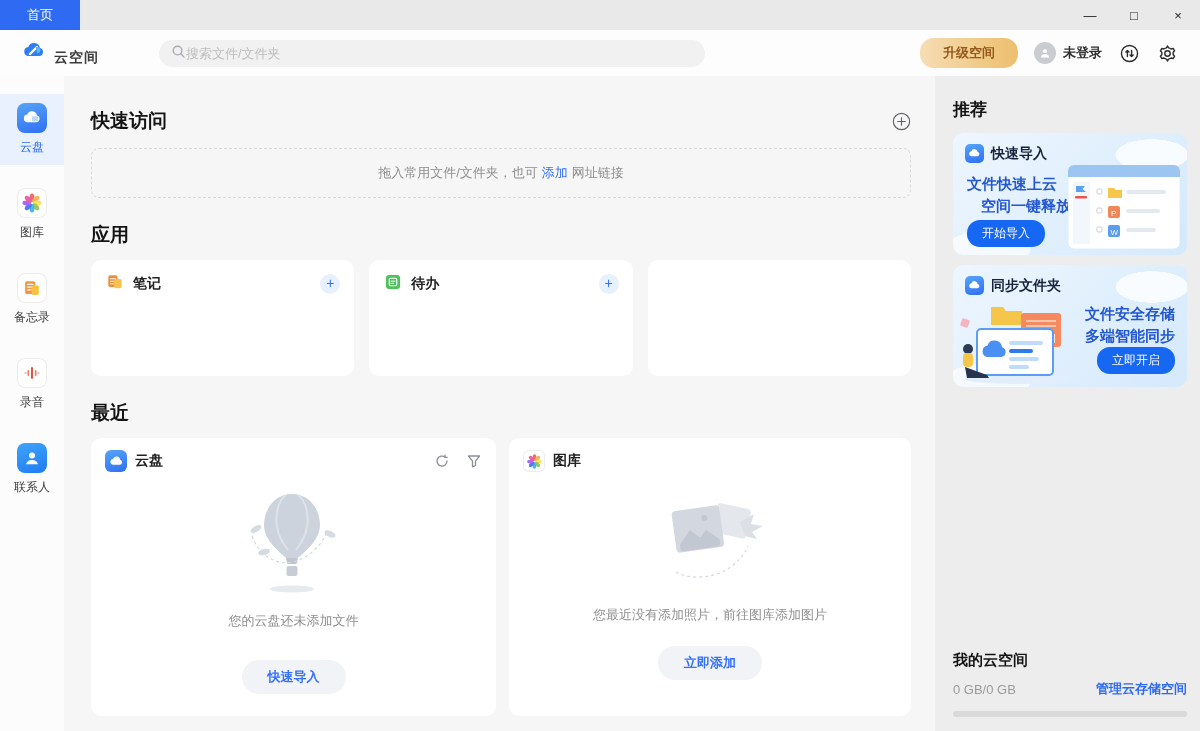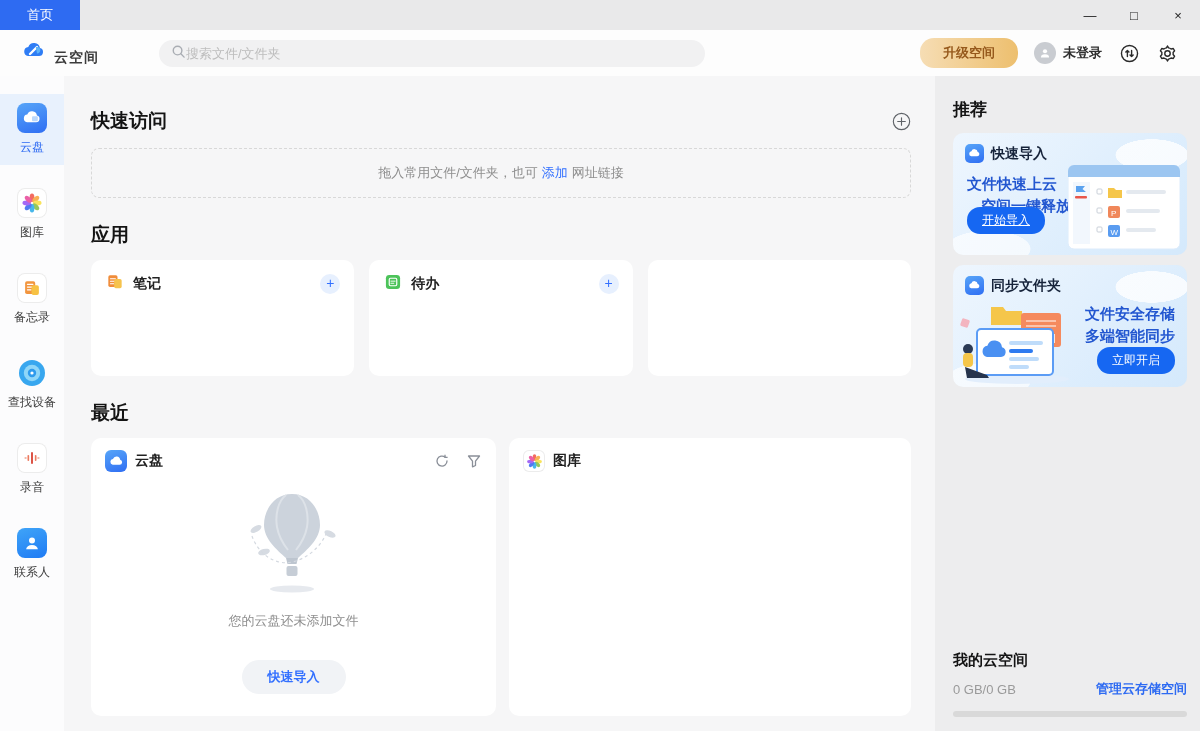--- a/index.html
+++ b/index.html
@@ -75,21 +75,21 @@
            background:radial-gradient(60px 26px at 85% 18%, #ffffffcc 0 60%, transparent 61%),
                       radial-gradient(70px 30px at 15% 95%, #ffffffaa 0 60%, transparent 61%),
                       linear-gradient(135deg,#eef6fe,#d4e9fc); }
   .promo-head { position:absolute; top:11px; left:12px; display:flex; align-items:center; gap:7px; }
   .promo-head .t { font-size:14px; font-weight:700; color:#16233a; }
   .tile-xs { width:19px; height:19px; border-radius:5px; background:linear-gradient(160deg,#57a5f8,#2f6ef3); display:flex; align-items:center; justify-content:center; }
   .tagline { font-size:15px; font-weight:700; color:#2357d0; line-height:22px; }
   .promo-btn { position:absolute; border:none; cursor:pointer; background:#1667f2; color:#fff; font-size:12px; padding:5px 15px; border-radius:13px; font-family:inherit; }
   .promo1 .tagline { position:absolute; left:14px; top:40px; }
   .promo1 .tagline .l2 { margin-left:14px; }
-  .promo1 .promo-btn { left:14px; bottom:21px;text-decoration:underline; }
+  .promo1 .promo-btn { left:14px; bottom:8px; }
   .promo1 .illus { position:absolute; right:7px; top:32px; }
   .promo2 .tagline { position:absolute; right:12px; top:38px; text-align:right; }
   .promo2 .promo-btn { right:12px; bottom:13px; }
   .promo2 .illus { position:absolute; left:4px; top:30px; }
   .spacer { flex:1; }
   .storage-title { font-size:15px; font-weight:700; color:#141414; }
   .storage-row { display:flex; align-items:center; justify-content:space-between; margin-top:10px; }
   .usage { font-size:13px; color:#9a9a9a; }
   .manage-link { font-size:13px; color:#2e6bf2; font-weight:700; cursor:pointer; }
   .progress { margin-top:13px; height:6px; border-radius:3px; background:#d9d9d9; overflow:hidden; }
@@ -185,31 +185,20 @@
     </div>
     <div class="side-item">
       <span class="tile tile-white">
         <svg width="22" height="22" viewBox="0 0 24 24">
             <rect x="4.5" y="4.5" width="11" height="14" rx="2" fill="#f2953e"></rect>
             <path d="M7 8h6M7 11h6M7 14h4" stroke="#fff" stroke-width="1.3" stroke-linecap="round"></path>
             <rect x="11.5" y="9" width="8" height="10.5" rx="2" fill="#f7c244"></rect>
           </svg>
       </span>
       <span class="label">备忘录</span>
-    </div>
-    <div class="side-item">
-      <span class="tile">
-        <svg width="28" height="28" viewBox="0 0 28 28">
-            <circle cx="14" cy="14" r="13" fill="#38a7ef"></circle>
-            <circle cx="14" cy="14" r="8.2" fill="#8fd6f8"></circle>
-            <circle cx="14" cy="14" r="4.2" fill="#2e9bed"></circle>
-            <circle cx="14" cy="14" r="1.6" fill="#fff"></circle>
-          </svg>
-      </span>
-      <span class="label">查找设备</span>
     </div>
     <div class="side-item">
       <span class="tile tile-white">
         <svg width="22" height="22" viewBox="0 0 24 24" stroke-linecap="round">
             <path d="M4.5 12h1" stroke="#f0a58f" stroke-width="1.6"></path>
             <path d="M8 9.5v5" stroke="#ec7a5f" stroke-width="1.8"></path>
             <path d="M12 6.5v11" stroke="#d94436" stroke-width="2"></path>
             <path d="M16 9.5v5" stroke="#ec7a5f" stroke-width="1.8"></path>
             <path d="M18.5 12h1" stroke="#f0a58f" stroke-width="1.6"></path>
           </svg>
@@ -329,20 +318,38 @@
                 <ellipse cx="12" cy="6.2" rx="2.6" ry="4.6" fill="#f8e04a" transform="rotate(90 12 12)"></ellipse>
                 <ellipse cx="12" cy="6.2" rx="2.6" ry="4.6" fill="#8bc34a" transform="rotate(135 12 12)"></ellipse>
                 <ellipse cx="12" cy="6.2" rx="2.6" ry="4.6" fill="#34b0e8" transform="rotate(180 12 12)"></ellipse>
                 <ellipse cx="12" cy="6.2" rx="2.6" ry="4.6" fill="#3f6df0" transform="rotate(225 12 12)"></ellipse>
                 <ellipse cx="12" cy="6.2" rx="2.6" ry="4.6" fill="#9b59f5" transform="rotate(270 12 12)"></ellipse>
                 <ellipse cx="12" cy="6.2" rx="2.6" ry="4.6" fill="#e84f9e" transform="rotate(315 12 12)"></ellipse>
               </g>
             </svg>
           </span>
           <span class="name">图库</span>
+        </div>
+        <div class="empty">
+          <span style="margin-top:22px;">
+            <svg width="140" height="96" viewBox="0 0 140 96">
+              <g transform="rotate(12 92 30)">
+                  <rect x="74" y="12" width="34" height="30" rx="3" fill="#e4e8ed"></rect>
+                </g>
+              <g transform="rotate(-8 58 36)">
+                  <rect x="34" y="14" width="48" height="42" rx="4" fill="#d3d8e0"></rect>
+                  <circle cx="66" cy="25" r="3" fill="#c1c8d2"></circle>
+                  <path d="M38 48l12-13 9 9 7-7 12 11v4a3 3 0 0 1-3 3H41a3 3 0 0 1-3-3Z" fill="#c1c8d2"></path>
+                </g>
+              <path d="M100 28l14-8-3 10 12 2-11 6 5 7-12-3Z" fill="#dce0e6"></path>
+              <path d="M36 78c14 8 36 6 50-2 10-6 18-14 22-24" fill="none" stroke="#d4d9e0" stroke-width="1.2" stroke-dasharray="3 3"></path>
+            </svg>
+          </span>
+          <span class="empty-text">您最近没有添加照片，前往图库添加图片</span>
+          <button class="empty-btn" style="margin-top:22px;">立即添加</button>
         </div>
       </div>
     </div>
   </div>
 
   <div class="right">
     <div class="rec-title">推荐</div>
 
     <div class="promo promo1">
       <div class="promo-head">

